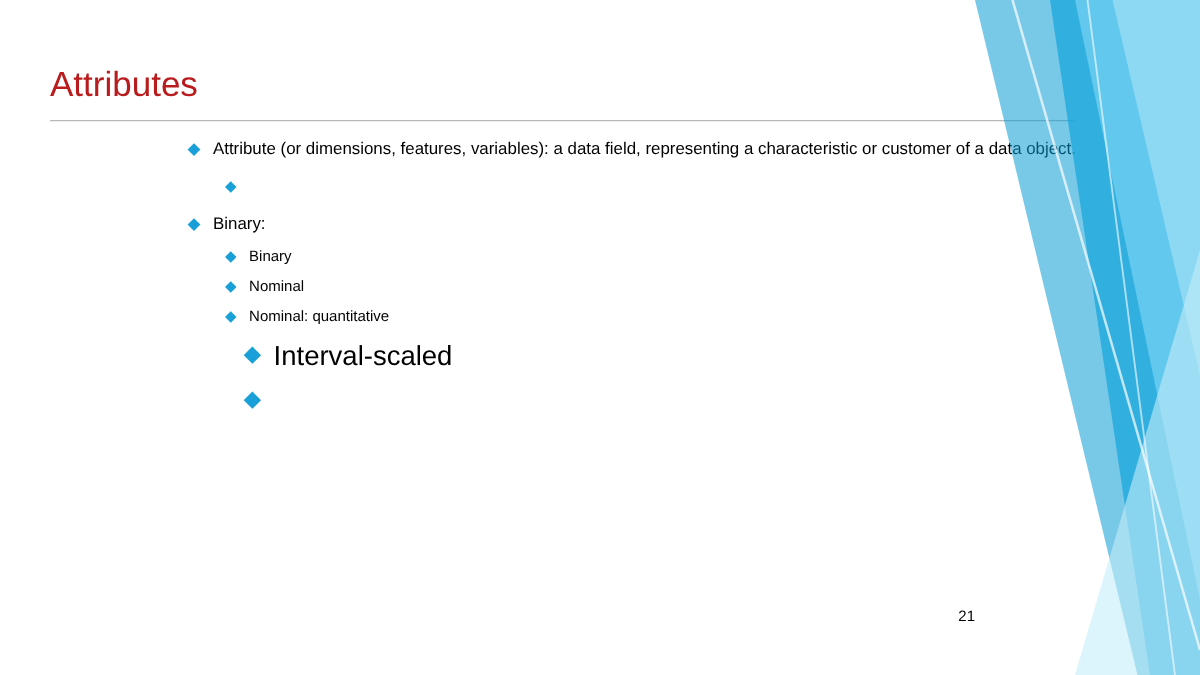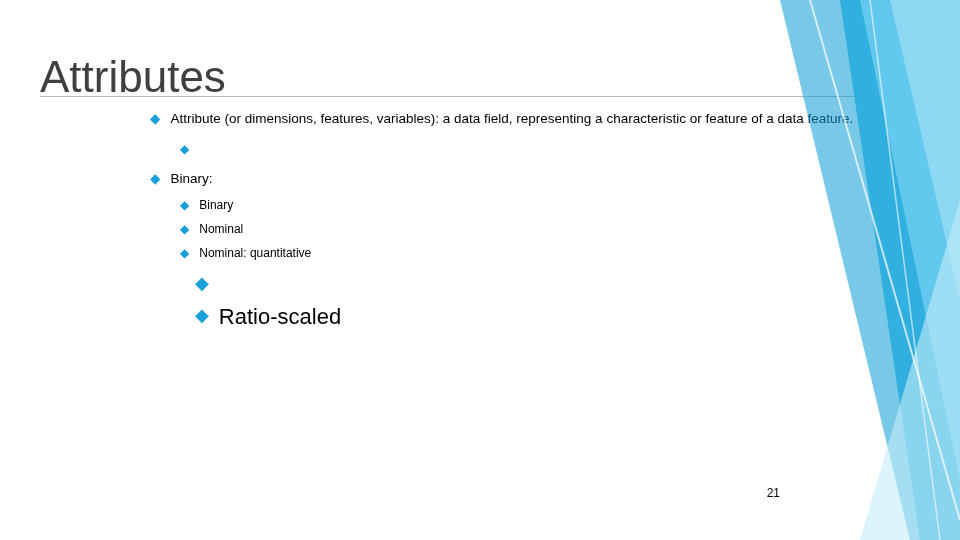--- a/index.html
+++ b/index.html
@@ -14,22 +14,22 @@
   }
   .slide {
     position: relative;
     width: 960px;
     height: 540px;
   }
   .title {
     position: absolute;
     top: 52px;
     left: 40px;
-    font-size: 44px;
-    color: #404040;
+    font-size: 28px;
+    color: #b91c1c;
     font-weight: 400;
   }
   .underline {
     position: absolute;
     top: 96px;
     left: 40px;
     width: 820px;
     height: 1px;
     background: #b8b8b8;
   }
@@ -79,21 +79,21 @@
 <div class="slide">
 
   <div class="title">Attributes</div>
   <div class="underline"></div>
 
   <div class="content">
 
     <div class="bullet l1">
       <span class="chev">◆</span>
       <span class="text">
-        <span class="bold">Attribute (or dimensions, features, variables)</span><span>: a data field, representing a characteristic or feature of a data feature.</span>
+        <span class="bold">Attribute (or dimensions, features, variables)</span><span>: a data field, representing a characteristic or customer of a data object.</span>
       </span>
     </div>
 
     <div class="bullet l2">
       <span class="chev" style="font-style:normal;">◆</span>
     </div>
 
     <div class="bullet l1" style="margin-top:6px;">
       <span class="chev">◆</span>
       <span class="bold">Binary:</span>
@@ -109,25 +109,25 @@
       <span>Nominal</span>
     </div>
 
     <div class="bullet l3">
       <span class="chev">◆</span>
       <span>Nominal: quantitative</span>
     </div>
 
     <div class="bullet l4" style="margin-top:12px;">
       <span class="chev">◆</span>
+        <span>Interval-scaled</span>
     </div>
 
     <div class="bullet l4">
       <span class="chev">◆</span>
-        <span>Ratio-scaled</span>
     </div>
 
   </div>
 
   <div class="pagenum">21</div>
 
   <svg class="decor" viewBox="0 0 300 540" preserveAspectRatio="none">
     <polygon points="180,0 300,0 300,540 260,540" fill="#2fb6e8" opacity="0.75"></polygon>
     <polygon points="120,0 200,0 300,480 300,540 250,540" fill="#0a9bd4" opacity="0.55"></polygon>
     <polygon points="230,0 300,0 300,300" fill="#9fe0f5" opacity="0.7"></polygon>

